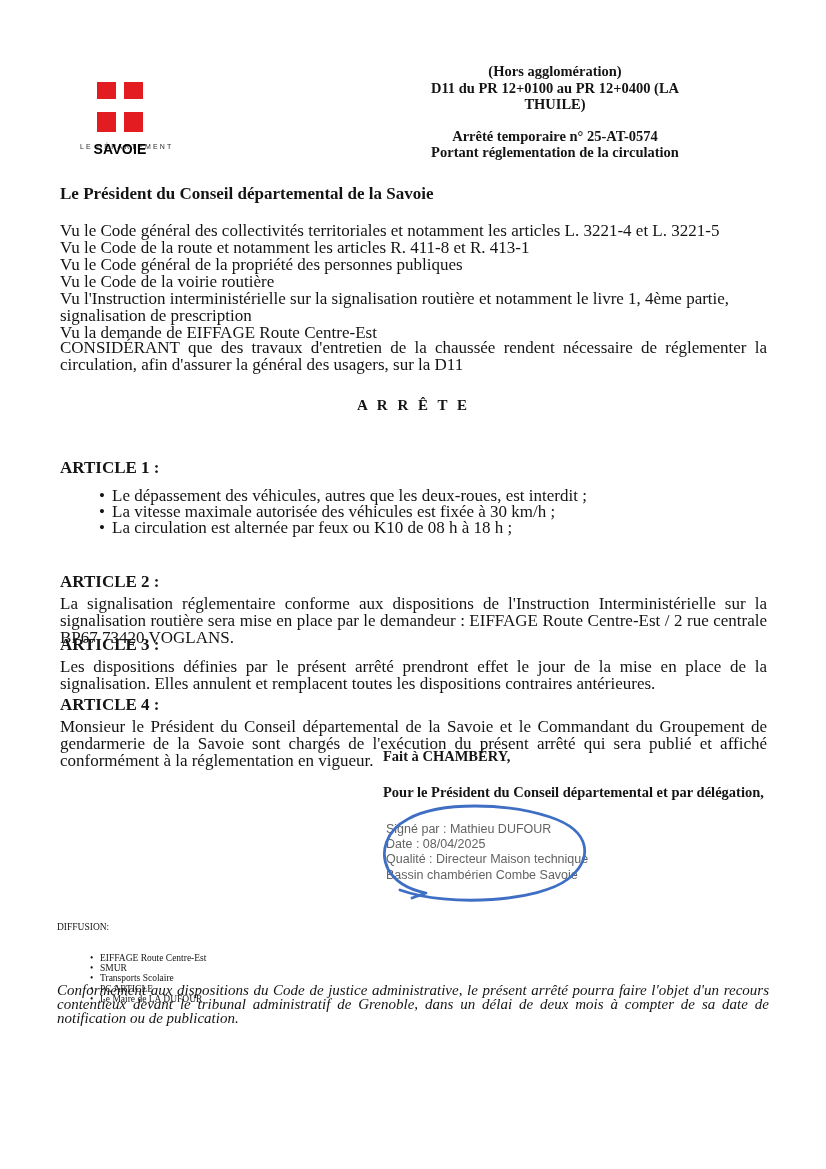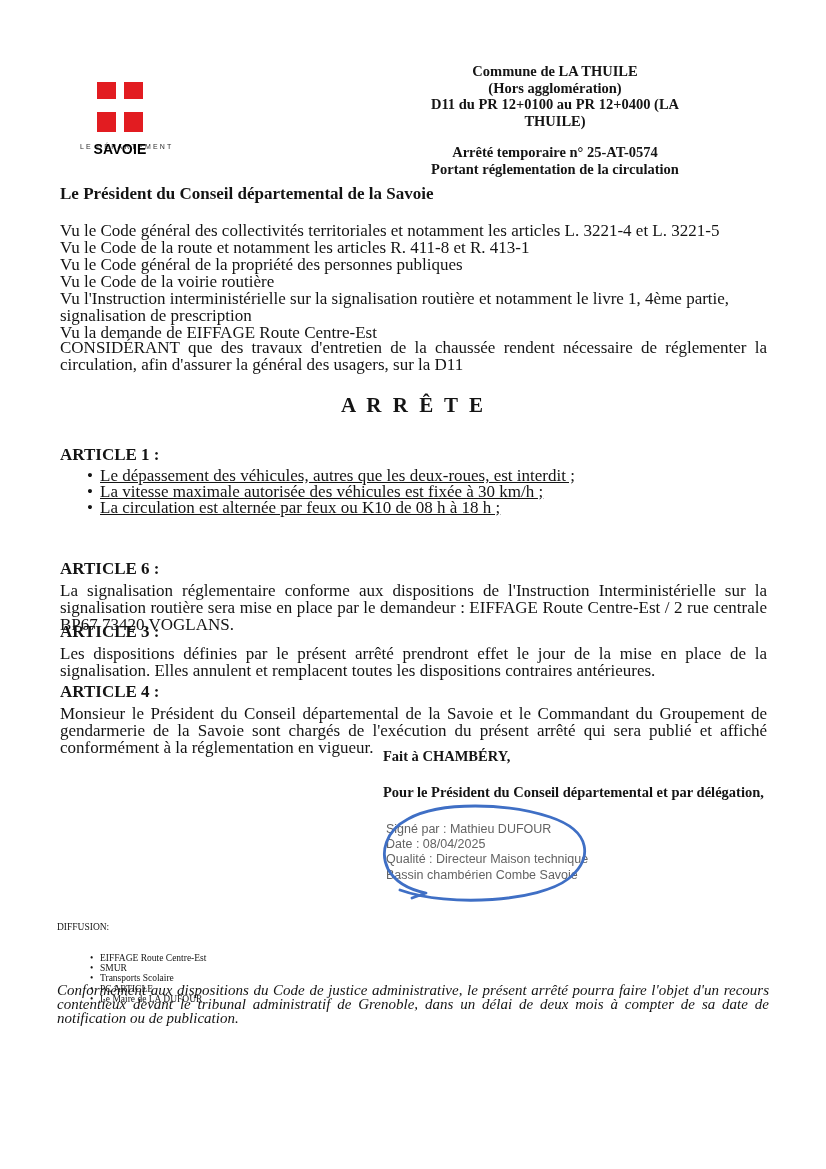--- a/index.html
+++ b/index.html
@@ -36,28 +36,28 @@
     text-align:center;font-weight:bold;font-size:14.5px;line-height:16.5px;
   }
   .header-gap{height:15px;}
   
   .blk{position:absolute;left:60px;width:707px;font-size:17px;line-height:17px;}
   .bold{font-weight:bold;}
   .just{text-align:justify;}
   .president{top:185px;}
   .vu{top:222px;}
   .considerant{top:339px;}
-  .arrete-title{top:397px;text-align:center;font-weight:bold;font-size:21px;letter-spacing:3px;}
-  .article .heading{font-weight:bold;margin:0 0 5px 0;}
+  .arrete-title{top:397px;text-align:center;font-weight:bold;font-size:15px;letter-spacing:3px;}
+  .article .heading{font-weight:bold;margin:13px 0 5px 0;}
   .article p{margin:0;}
   .art1{top:446px;}
   .art2{top:560px;}
   .art3{top:623px;}
   .art4{top:683px;}
-  ul.dots{list-style:none;margin:0;padding:0 0 0 40px;text-decoration:underline;}
+  ul.dots{list-style:none;margin:12px;padding:0 0 0 40px;}
   ul.dots li{position:relative;line-height:16px;}
   ul.dots li::before{content:"\2022";position:absolute;left:-13px;}
   
   .closing{position:absolute;left:343px;top:748px;font-weight:bold;font-size:14.5px;margin-left:40px;}
   .closing .pour{margin-top:19px;}
   .signature{
     position:absolute;left:386px;top:822px;
     font-family:"Liberation Sans", sans-serif;
     font-size:12.5px;line-height:15.2px;color:#636363;
   }
@@ -82,21 +82,20 @@
       <div class="sq tl"></div>
       <div class="sq tr"></div>
       <div class="sq bl"></div>
       <div class="sq br"></div>
       <div class="brand">SAVOIE</div>
     </div>
     <div class="tagline">LE DÉPARTEMENT</div>
   </div>
 
   <div class="header-right">
-    <div>Commune de LA THUILE</div>
     <div>(Hors agglomération)</div>
     <div>D11 du PR 12+0100 au PR 12+0400 (LA THUILE)</div>
     <div class="header-gap"></div>
     <div>Arrêté temporaire n° 25-AT-0574</div>
     <div>Portant réglementation de la circulation</div>
   </div>
 
   <div class="blk president bold">Le Président du Conseil départemental de la Savoie</div>
 
   <div class="blk vu">
@@ -115,21 +114,21 @@
   <div class="blk article art1">
     <div class="heading">ARTICLE 1 :</div>
     <ul class="dots">
       <li>Le dépassement des véhicules, autres que les deux-roues, est interdit ;</li>
       <li>La vitesse maximale autorisée des véhicules est fixée à 30 km/h ;</li>
       <li>La circulation est alternée par feux ou K10 de 08 h à 18 h ;</li>
     </ul>
   </div>
 
   <div class="blk article art2">
-    <div class="heading">ARTICLE 6 :</div>
+    <div class="heading">ARTICLE 2 :</div>
     <p class="just">La signalisation réglementaire conforme aux dispositions de l'Instruction Interministérielle sur la signalisation routière sera mise en place par le demandeur : EIFFAGE Route Centre-Est / 2 rue centrale BP67 73420 VOGLANS.</p>
   </div>
 
   <div class="blk article art3">
     <div class="heading">ARTICLE 3 :</div>
     <p class="just">Les dispositions définies par le présent arrêté prendront effet le jour de la mise en place de la signalisation. Elles annulent et remplacent toutes les dispositions contraires antérieures.</p>
   </div>
 
   <div class="blk article art4">
     <div class="heading">ARTICLE 4 :</div>

